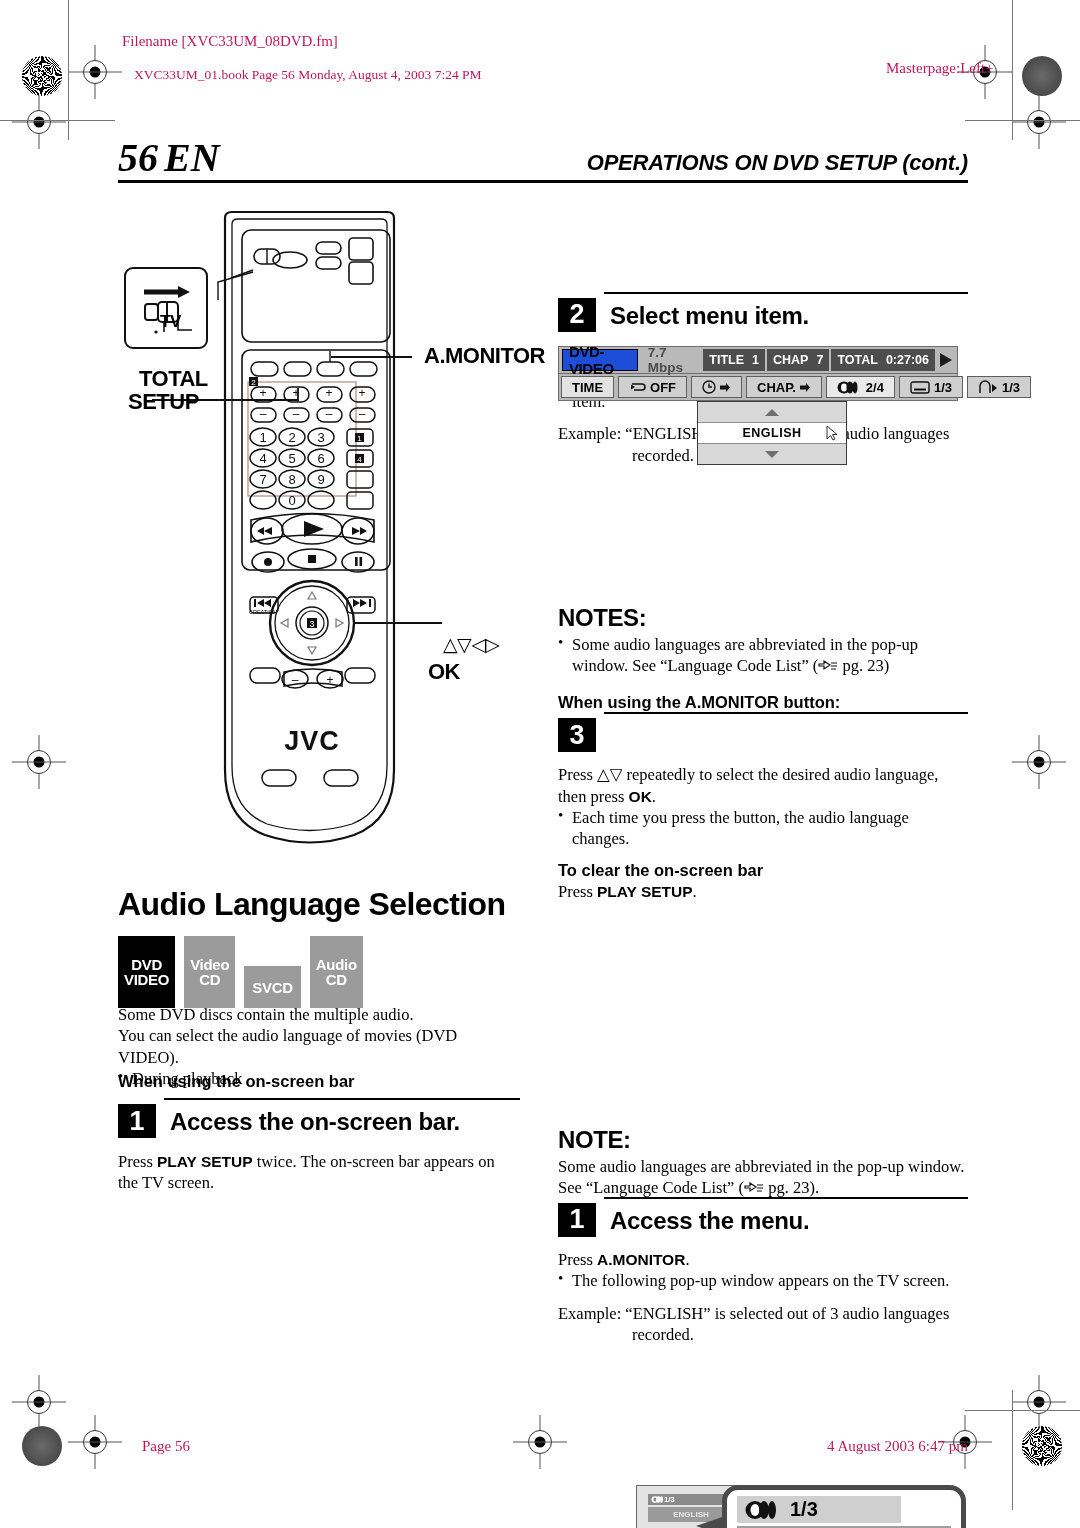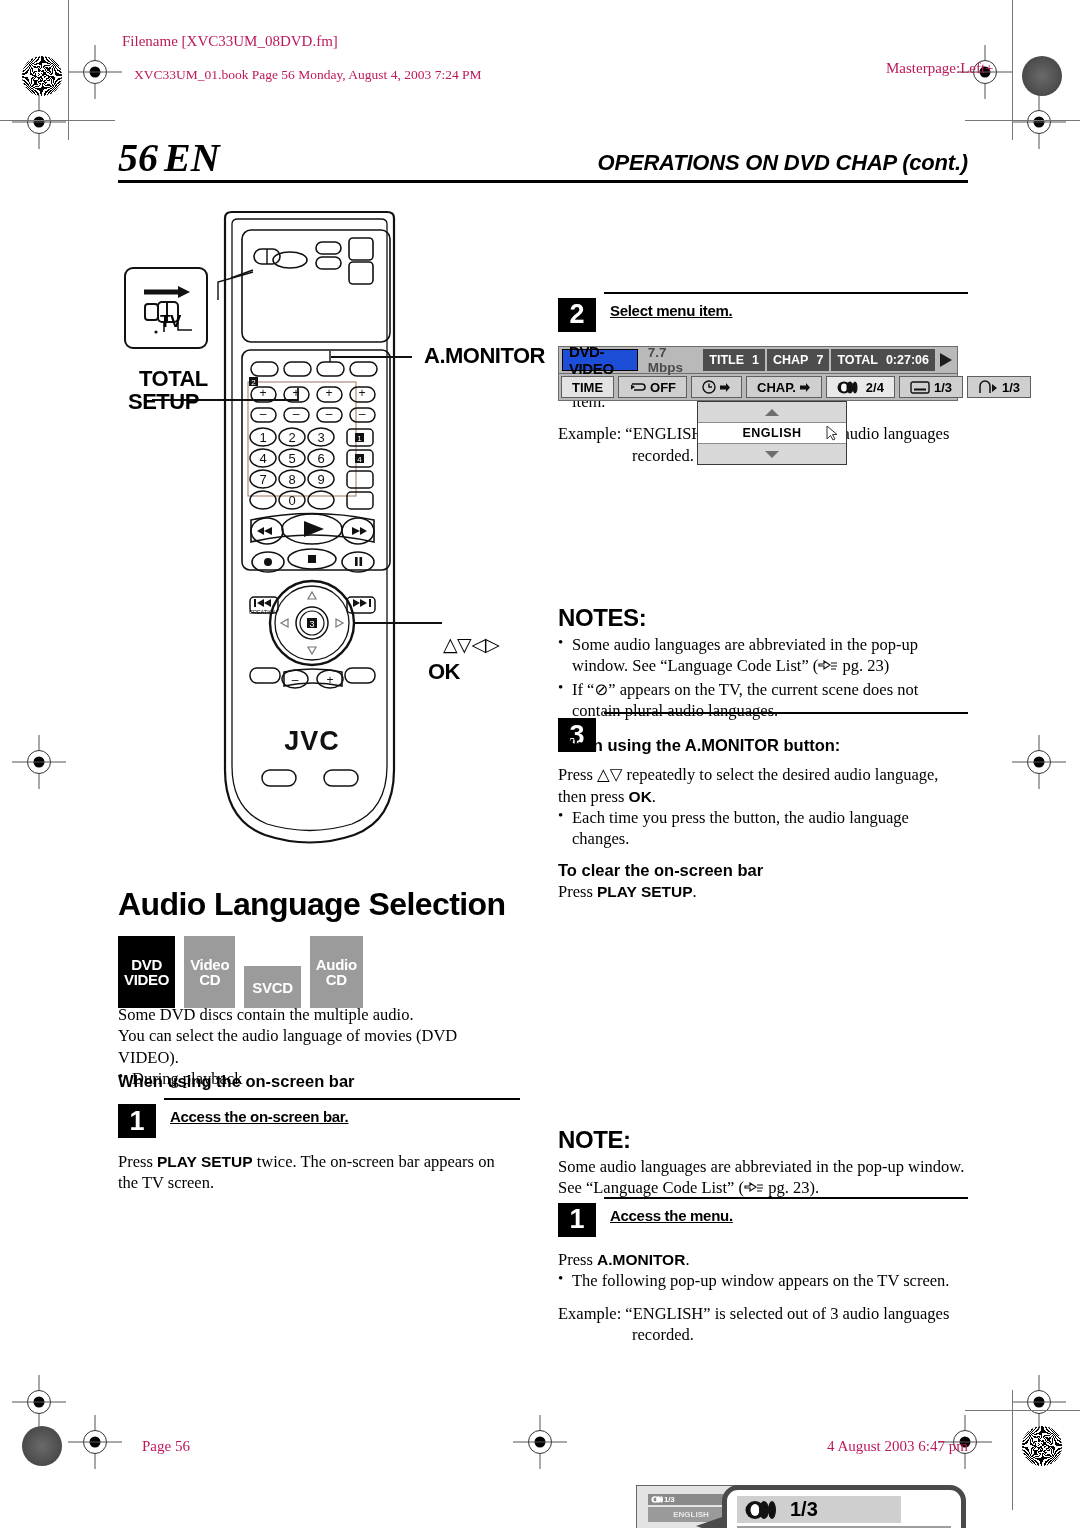--- a/index.html
+++ b/index.html
@@ -42,22 +42,22 @@
   .bullet::before{content:"\2022";position:absolute;left:0;top:-1px;font-size:15px;}
   .hang{padding-left:74px;text-indent:-74px;}
 
   
   .step{position:relative;}
   .step .topline{height:2px;background:#000;margin-left:46px;}
   .step .row{display:flex;align-items:flex-start;margin-top:4px;}
   .stepnum{width:38px;height:34px;background:#000;color:#fff;
     font-family:"Liberation Sans",sans-serif;font-weight:bold;font-size:27px;
     display:flex;align-items:center;justify-content:center;flex:none;line-height:1;}
-  .steptitle{font-family:"Liberation Sans",sans-serif;font-weight:bold;font-size:15px;
-    margin-left:14px;letter-spacing:-.3px;padding-top:4px;text-decoration:underline;}
+  .steptitle{font-family:"Liberation Sans",sans-serif;font-weight:bold;font-size:24px;
+    margin-left:14px;letter-spacing:-.3px;padding-top:4px;}
   .hdr-bold{font-family:"Liberation Sans",sans-serif;font-weight:bold;font-size:16.5px;}
   .notes-h{font-family:"Liberation Sans",sans-serif;font-weight:bold;font-size:24px;letter-spacing:-.4px;}
   .sect-title{font-family:"Liberation Sans",sans-serif;font-weight:bold;font-size:32px;letter-spacing:-.6px;}
 
   
   .badges{display:flex;gap:9px;align-items:flex-end;}
   .badge{font-family:"Liberation Sans",sans-serif;font-weight:bold;color:#fff;
     text-align:center;line-height:1.0;padding:21px 6px;font-size:15px;letter-spacing:-.3px;}
   .badge.on{background:#000;}
   .badge.off{background:#9b9b9b;}
@@ -155,21 +155,21 @@
 
 <div class="abs slug" style="left:98px;top:33px;">Filename [XVC33UM_08DVD.fm]</div>
 <div class="abs slug small" style="left:110px;top:67px;">XVC33UM_01.book  Page 56  Monday, August 4, 2003  7:24 PM</div>
 <div class="abs slug" style="left:862px;top:60px;">Masterpage:Left+</div>
 <div class="abs slug" style="left:118px;top:1438px;">Page 56</div>
 <div class="abs slug" style="left:803px;top:1438px;">4 August 2003 6:47 pm</div>
 
 <div class="abs" style="left:118px;top:138px;">
   <span class="pagenum">56</span><span class="pagenum en" style="margin-left:6px;">EN</span>
 </div>
-<div class="abs runhead" style="left:540px;top:150px;width:428px;">OPERATIONS ON DVD CHAP (cont.)</div>
+<div class="abs runhead" style="left:540px;top:150px;width:428px;">OPERATIONS ON DVD SETUP (cont.)</div>
 <div class="abs rule-thick" style="left:118px;top:180px;width:850px;"></div>
 
 <div class="abs" style="left:112px;top:210px;width:430px;height:650px;">
   <svg width="430" height="650" viewBox="0 0 430 650">
     <g fill="none" stroke="#111" stroke-width="2.2">
 
       <path d="M113 8 Q113 2 120 2 L275 2 Q282 2 282 8 L282 560 Q282 610 242 625 Q198 640 153 625 Q113 610 113 560 Z"></path>
       <path d="M120 14 Q120 9 126 9 L269 9 Q275 9 275 14 L275 556 Q275 600 240 614 Q198 627 155 614 Q120 600 120 556 Z" stroke-width="1.3"></path>
 
       <rect x="130" y="20" width="148" height="112" rx="9" stroke-width="1.6"></rect>
@@ -494,21 +494,20 @@
 
 <div class="abs" style="left:558px;top:604px;width:412px;">
   <div class="notes-h">NOTES:</div>
   <div class="body" style="margin-top:2px;">
     <div class="bullet">
       <span>Some audio languages are abbreviated in the pop-up window. See “Language Code List” (</span><span style="display:inline-block;vertical-align:-2px;"><svg width="20" height="13" viewBox="0 0 20 13">
             <path d="M1 4 h5 v-3 l6 4 -6 4 v-3 h-5z" fill="none" stroke="#111" stroke-width="1.2"></path>
             <path d="M13 3 h6 M13 6 h6 M13 9 h5" stroke="#111" stroke-width="1.2"></path>
           </svg></span><span> pg. 23)</span>
     </div>
-    <div class="bullet">If “⊘” appears on the TV, the current scene does not contain plural audio languages.</div>
   </div>
   <div class="hdr-bold" style="margin-top:14px;">When using the A.MONITOR button:</div>
 </div>
 
 <div class="abs step" style="left:558px;top:736px;width:410px;">
   <div class="topline"></div>
   <div class="row">
     <div class="stepnum">1</div>
     <div class="steptitle">Access the menu.</div>
   </div>

